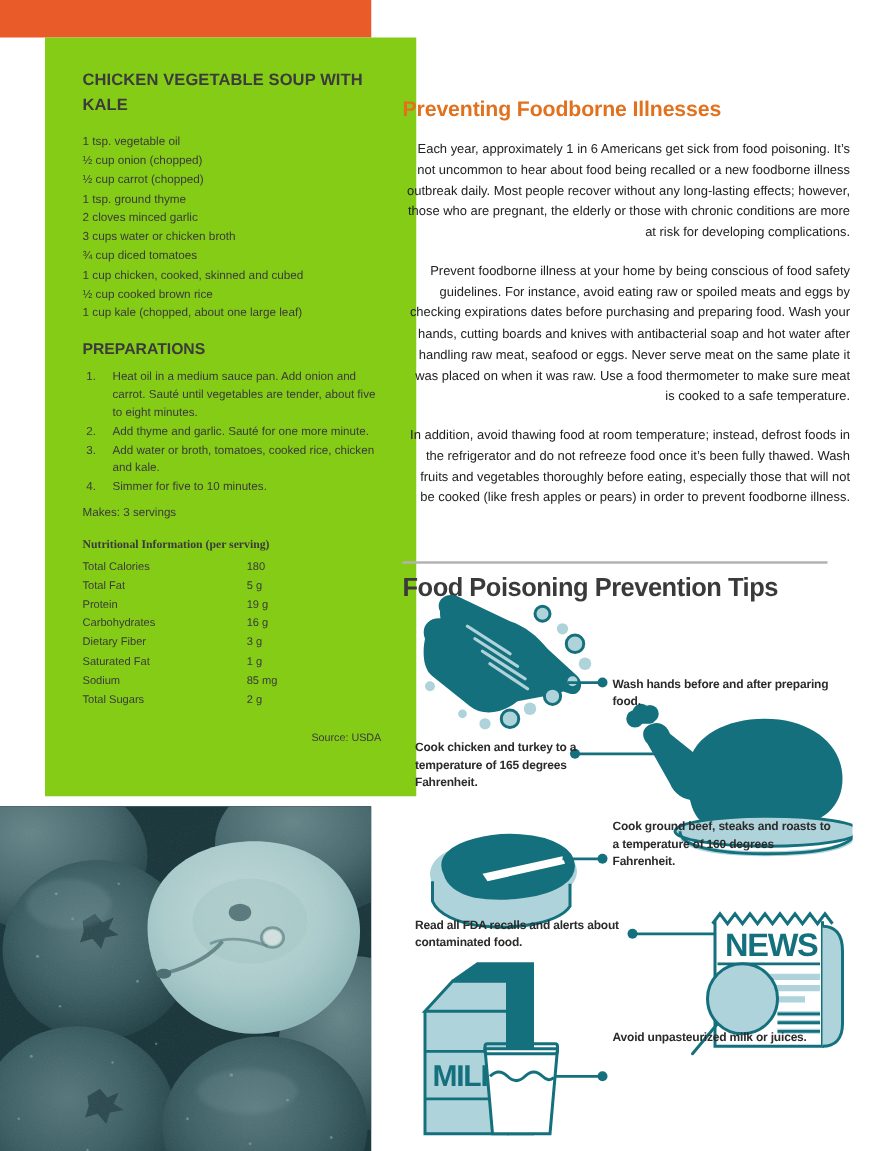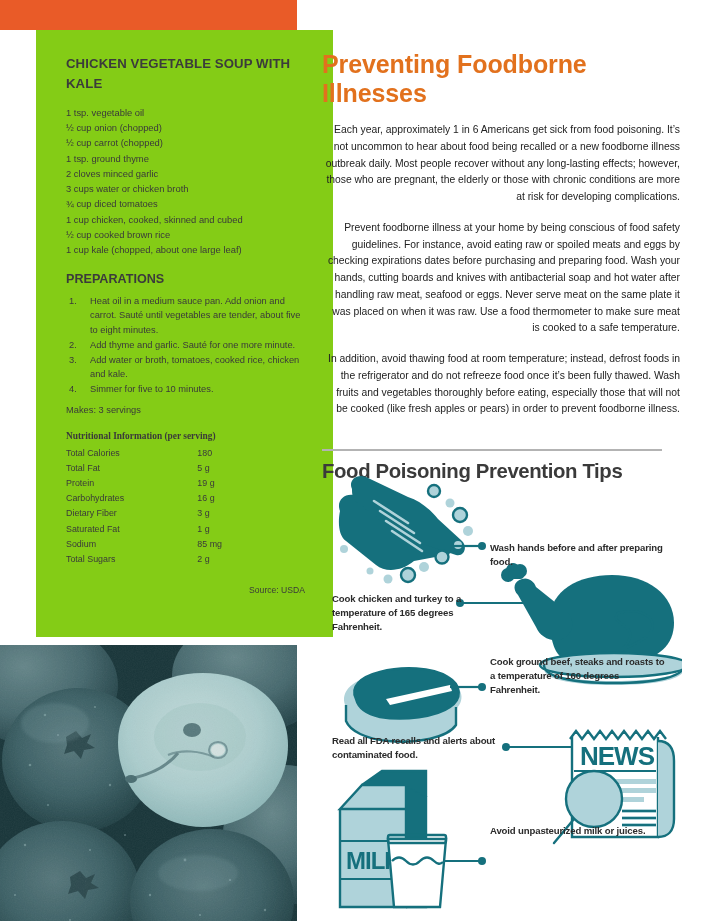--- a/index.html
+++ b/index.html
@@ -141,24 +141,24 @@
 
   
   .right-col {
     position: absolute;
     left: 322px; top: 0;
     width: 358px;
     height: 921px;
   }
 
   .article-title {
-    font-size: 25px;
+    font-size: 17px;
     font-weight: bold;
     color: #E2711D;
-    margin-top: 50px;
+    margin-top: 78px;
     letter-spacing: -0.1px;
   }
 
   .article-body p {
     font-size: 10.35px;
     color: #222222;
     line-height: 1.62;
     margin-top: 14px;
     text-align: right;
   }

